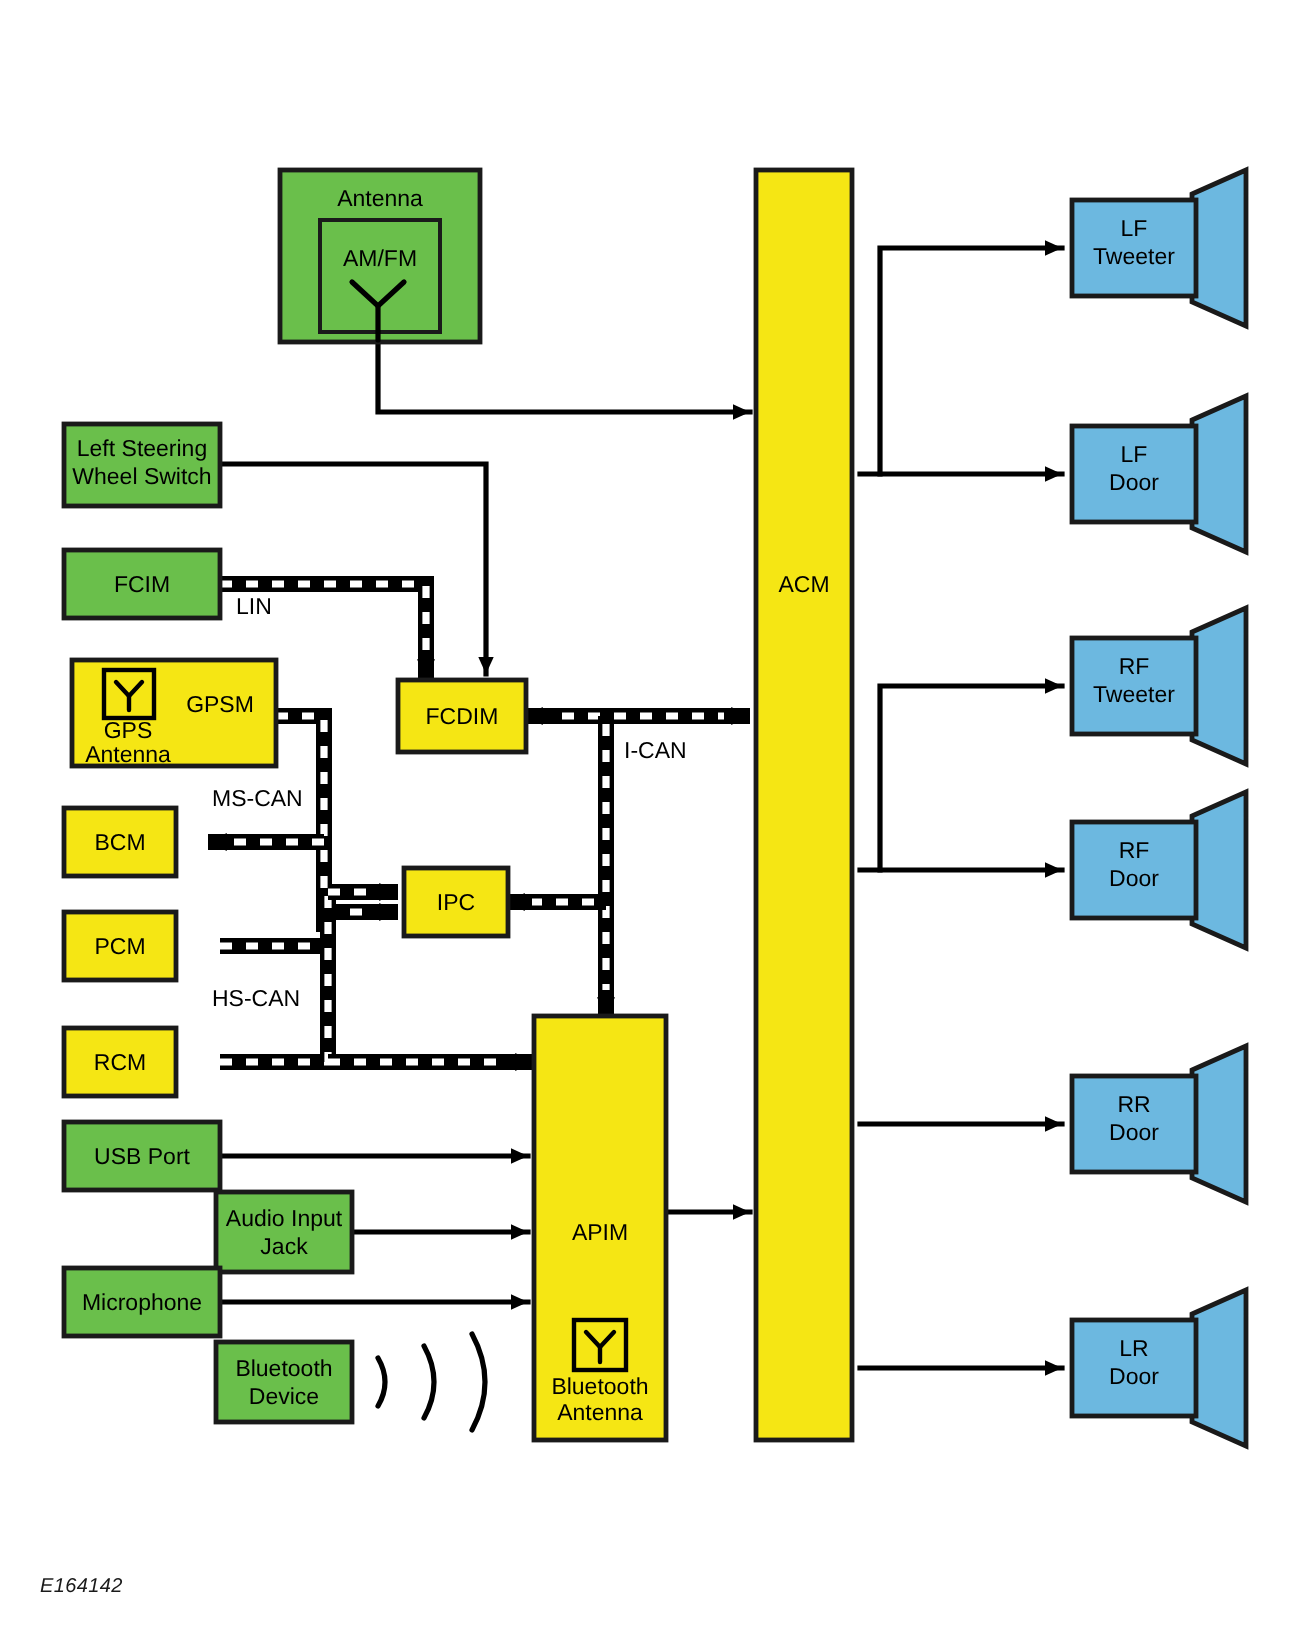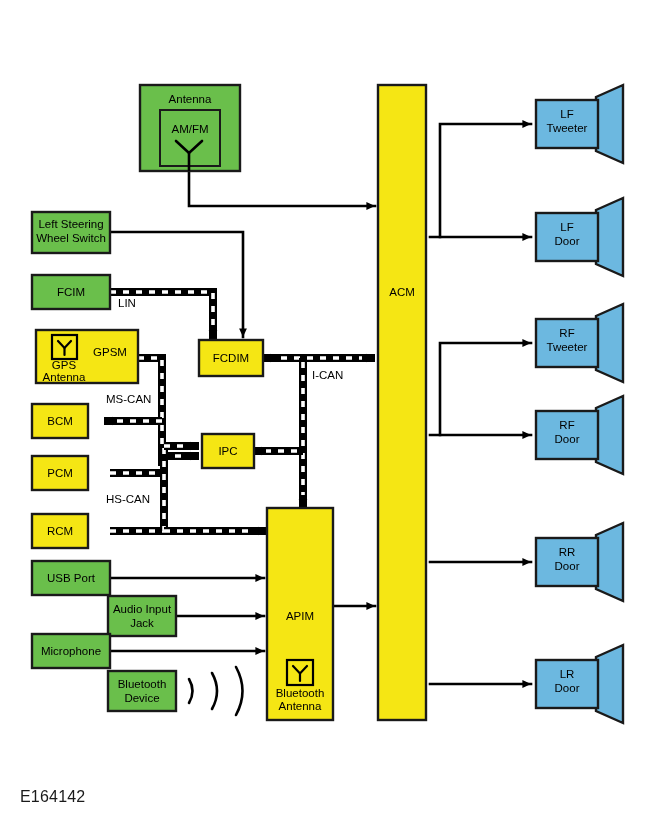--- a/index.html
+++ b/index.html
@@ -13,23 +13,24 @@
     width: 650px;
     height: 819px;
     background: #ffffff;
     overflow: hidden;
   }
   #diagram { position: absolute; left: 0; top: 0; }
   .cap {
     position: absolute;
     left: 20px;
     top: 788px;
-    font-size: 16px;
+    font-size: 10px;
     color: #1a1a1a;
     letter-spacing: 0.2px;
+    font-style: italic;
   }
   svg text {
     font-family: "Liberation Sans", sans-serif;
     fill: #000000;
   }
 </style>
 </head>
 <body>
 
 <div id="page">

